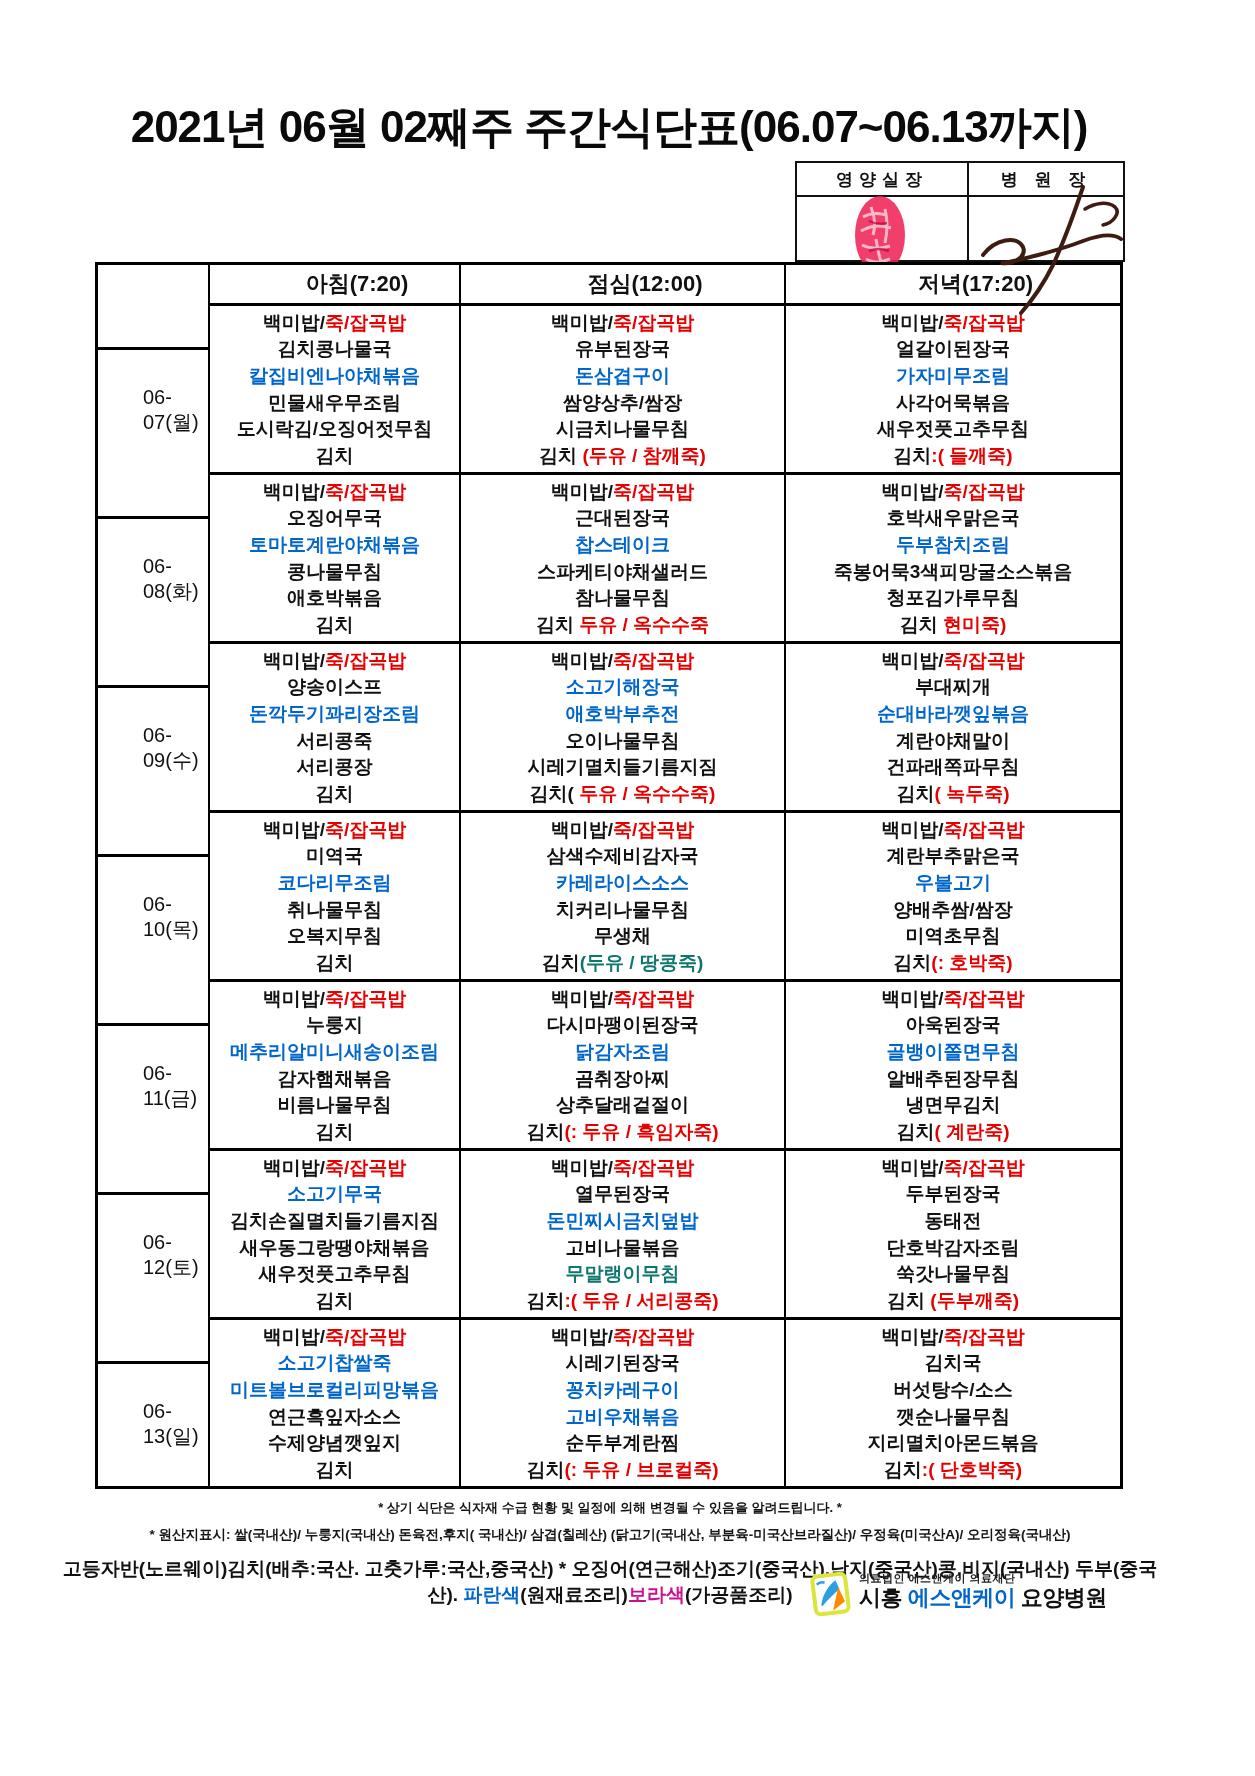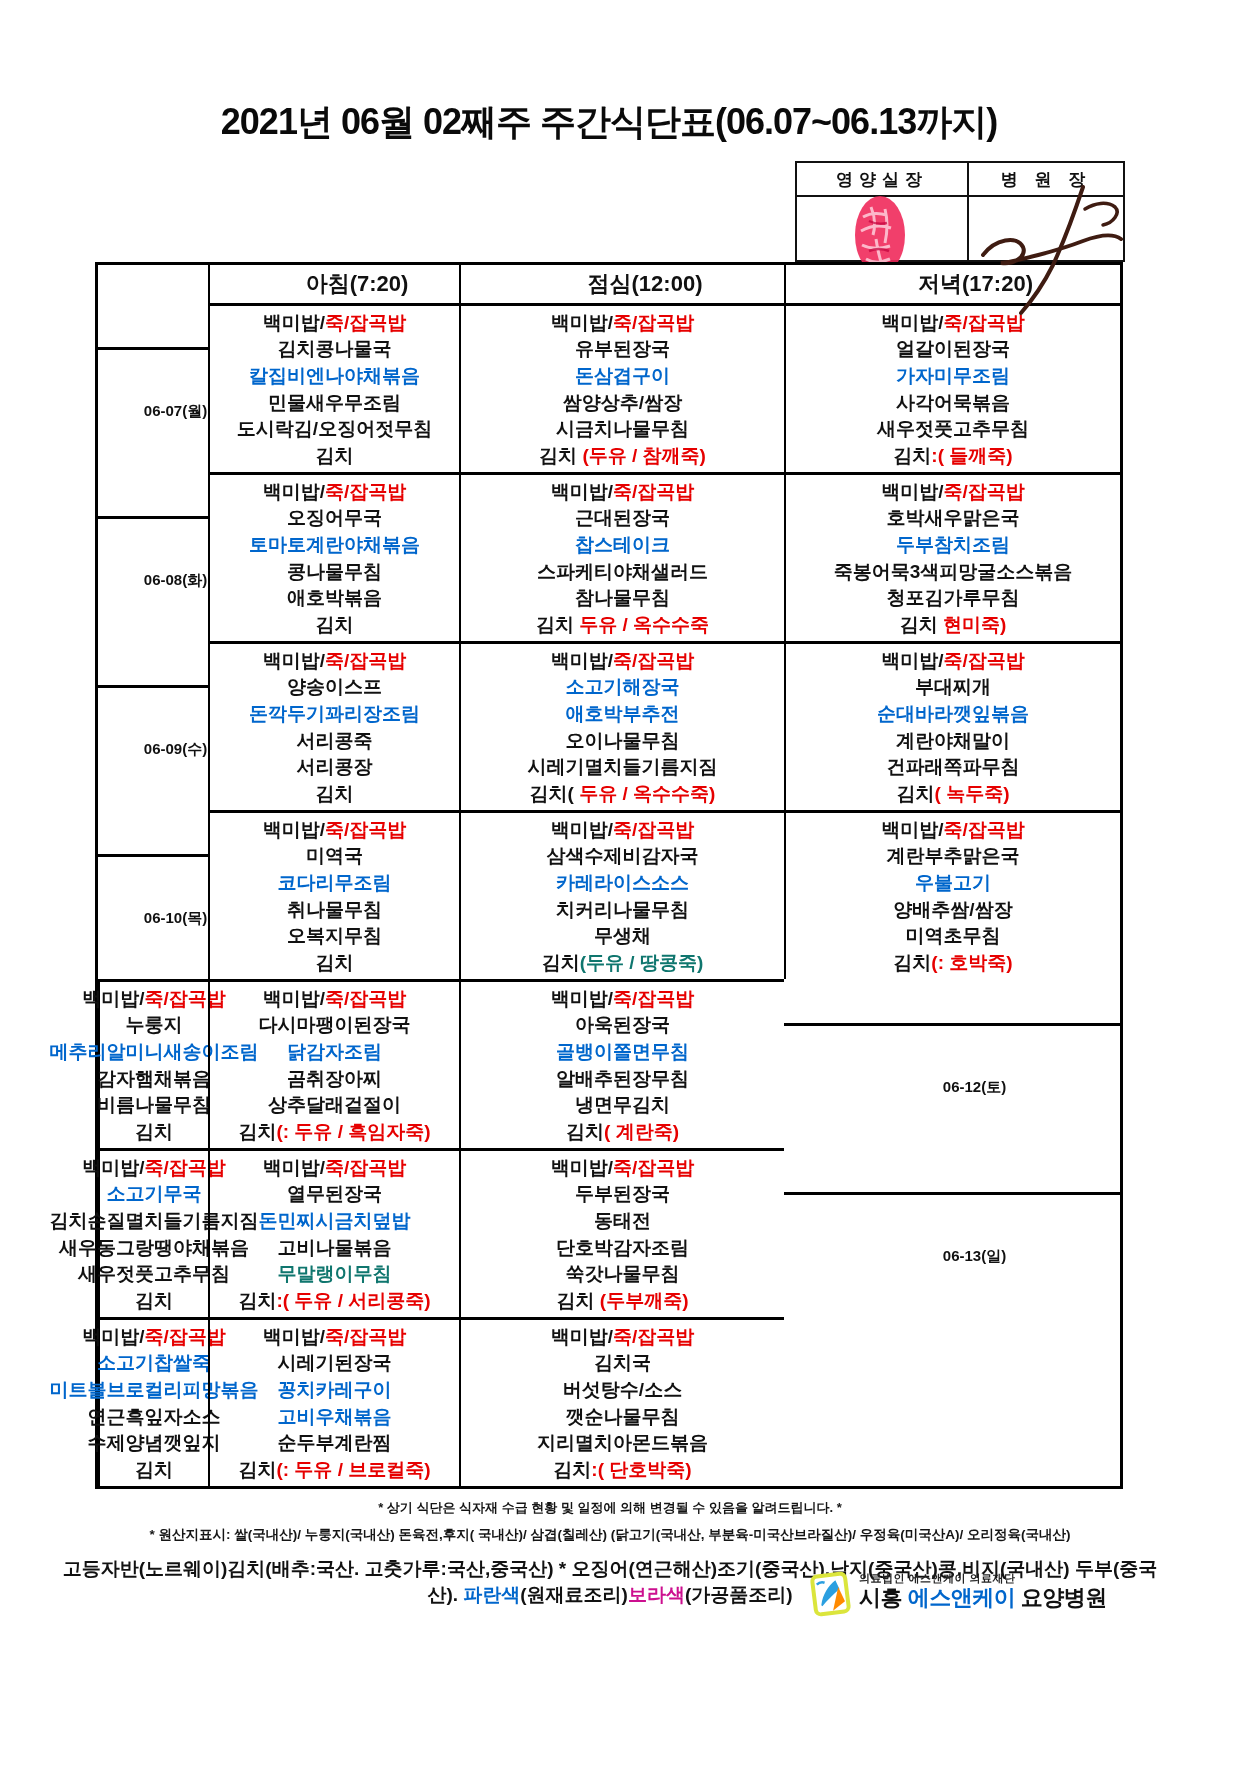--- a/index.html
+++ b/index.html
@@ -2,21 +2,21 @@
 <html><head>
 <meta charset="utf-8">
 <style>
   html,body{margin:0;padding:0;background:#ffffff;}
   body{
     width:1255px;height:1776px;position:relative;overflow:hidden;
     font-family:"Liberation Sans","DejaVu Sans",sans-serif;color:#111;
   }
   .page-title{
     position:absolute;left:95px;top:98px;width:1028px;
-    text-align:center;font-size:36px;font-weight:800;letter-spacing:-1px;color:#0a0a0a;
+    text-align:center;font-size:44px;font-weight:800;letter-spacing:-1px;color:#0a0a0a;
   }
   
   .approval{
     position:absolute;left:795px;top:161px;width:330px;height:101px;
     border:2px solid #111;box-sizing:border-box;
     display:grid;grid-template-columns:170px 1fr;grid-template-rows:34px 1fr;
   }
   .approval .hcell{
     border-bottom:2px solid #111;display:flex;align-items:center;justify-content:center;
     font-size:17px;font-weight:700;letter-spacing:6px;
@@ -31,21 +31,21 @@
     position:absolute;left:95px;top:262px;width:1028px;
     border:3px solid #000;box-sizing:border-box;background:#fff;
     display:grid;grid-template-columns:110px 251px 325px 336px;
     grid-template-rows:38px repeat(7,169px);
   }
   .cell{border-left:2px solid #000;border-top:3px solid #000;box-sizing:border-box;min-width:0;padding-left:45px;}
   .cell.firstcol{border-left:none;}
   .cell.head{border-top:none;display:flex;align-items:center;justify-content:center;
     font-size:22px;font-weight:700;}
   .cell.daylabel{display:flex;align-items:center;justify-content:center;
-    font-size:15px;font-weight:700;margin-top:44px;}
+    font-size:20px;font-weight:400;margin-top:44px;}
   .cell.mealcell{display:flex;flex-direction:column;justify-content:space-around;
     align-items:center;padding:3px 1px;}
   .menuline{font-size:19px;font-weight:700;line-height:25px;white-space:nowrap;text-align:center;}
   .menuline .accent{font-weight:800;}
   
   .note{position:absolute;left:60px;width:1100px;text-align:center;font-weight:700;color:#151515;}
   .note1{top:1499px;font-size:13px;}
   .note2{top:1526px;font-size:13.5px;}
   .note3{top:1556px;font-size:19px;}
   .note .accent{font-weight:800;}
@@ -178,20 +178,21 @@
       <div class="menuline"><span style="color: rgb(17, 17, 17);">김치</span><span class="accent" style="color: #0f766e;">(두유 / 땅콩죽)</span></div>
     </div>
     <div class="cell mealcell">
       <div class="menuline"><span style="color: rgb(17, 17, 17);">백미밥/</span><span class="accent" style="color: rgb(230, 0, 0);">죽/잡곡밥</span></div>
       <div class="menuline"><span style="color: rgb(17, 17, 17);">계란부추맑은국</span></div>
       <div class="menuline"><span class="accent" style="color: rgb(0, 102, 204);">우불고기</span></div>
       <div class="menuline"><span style="color: rgb(17, 17, 17);">양배추쌈/쌈장</span></div>
       <div class="menuline"><span style="color: rgb(17, 17, 17);">미역초무침</span></div>
       <div class="menuline"><span style="color: rgb(17, 17, 17);">김치</span><span class="accent" style="color: rgb(230, 0, 0);">(: 호박죽)</span></div>
     </div>
+    <div class="cell daylabel firstcol">06-11(금)</div>
     <div class="cell mealcell">
       <div class="menuline"><span style="color: rgb(17, 17, 17);">백미밥/</span><span class="accent" style="color: rgb(230, 0, 0);">죽/잡곡밥</span></div>
       <div class="menuline"><span style="color: rgb(17, 17, 17);">누룽지</span></div>
       <div class="menuline"><span class="accent" style="color: rgb(0, 102, 204);">메추리알미니새송이조림</span></div>
       <div class="menuline"><span style="color: rgb(17, 17, 17);">감자햄채볶음</span></div>
       <div class="menuline"><span style="color: rgb(17, 17, 17);">비름나물무침</span></div>
       <div class="menuline"><span style="color: rgb(17, 17, 17);">김치</span></div>
     </div>
     <div class="cell mealcell">
       <div class="menuline"><span style="color: rgb(17, 17, 17);">백미밥/</span><span class="accent" style="color: rgb(230, 0, 0);">죽/잡곡밥</span></div>

